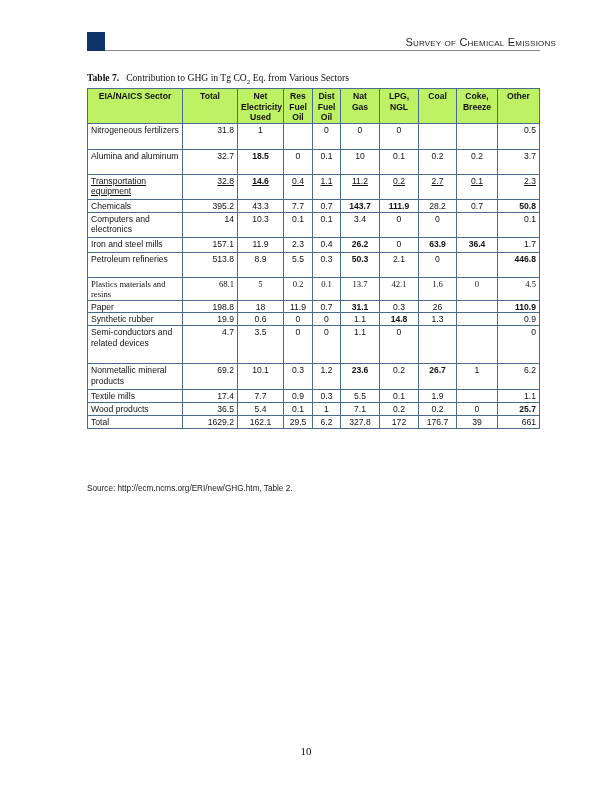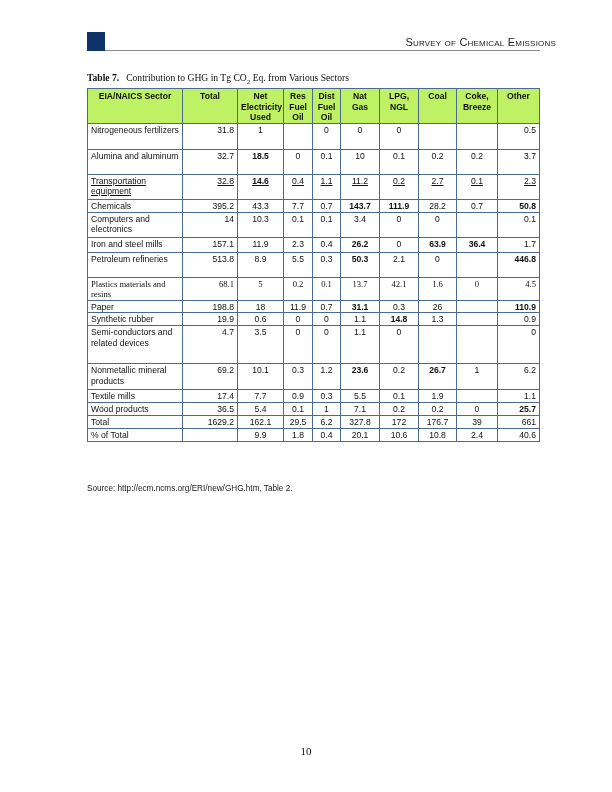--- a/index.html
+++ b/index.html
@@ -232,29 +232,17 @@
         <td>1629.2</td>
         <td class="num">162.1</td>
         <td class="num">29.5</td>
         <td class="num">6.2</td>
         <td class="num">327.8</td>
         <td class="num">172</td>
         <td class="num">176.7</td>
         <td class="num">39</td>
         <td>661</td>
       </tr>
-      <tr style="height: 13px;">
-        <td class="sector">% of Total</td>
-        <td></td>
-        <td class="num">9.9</td>
-        <td class="num">1.8</td>
-        <td class="num">0.4</td>
-        <td class="num">20.1</td>
-        <td class="num">10.6</td>
-        <td class="num">10.8</td>
-        <td class="num">2.4</td>
-        <td>40.6</td>
-      </tr>
     </tbody>
 </table>
 
 <div class="source">Source: http://ecm.ncms.org/ERI/new/GHG.htm, Table 2.</div>
 <div class="pageno">10</div>
 
 </body></html>

